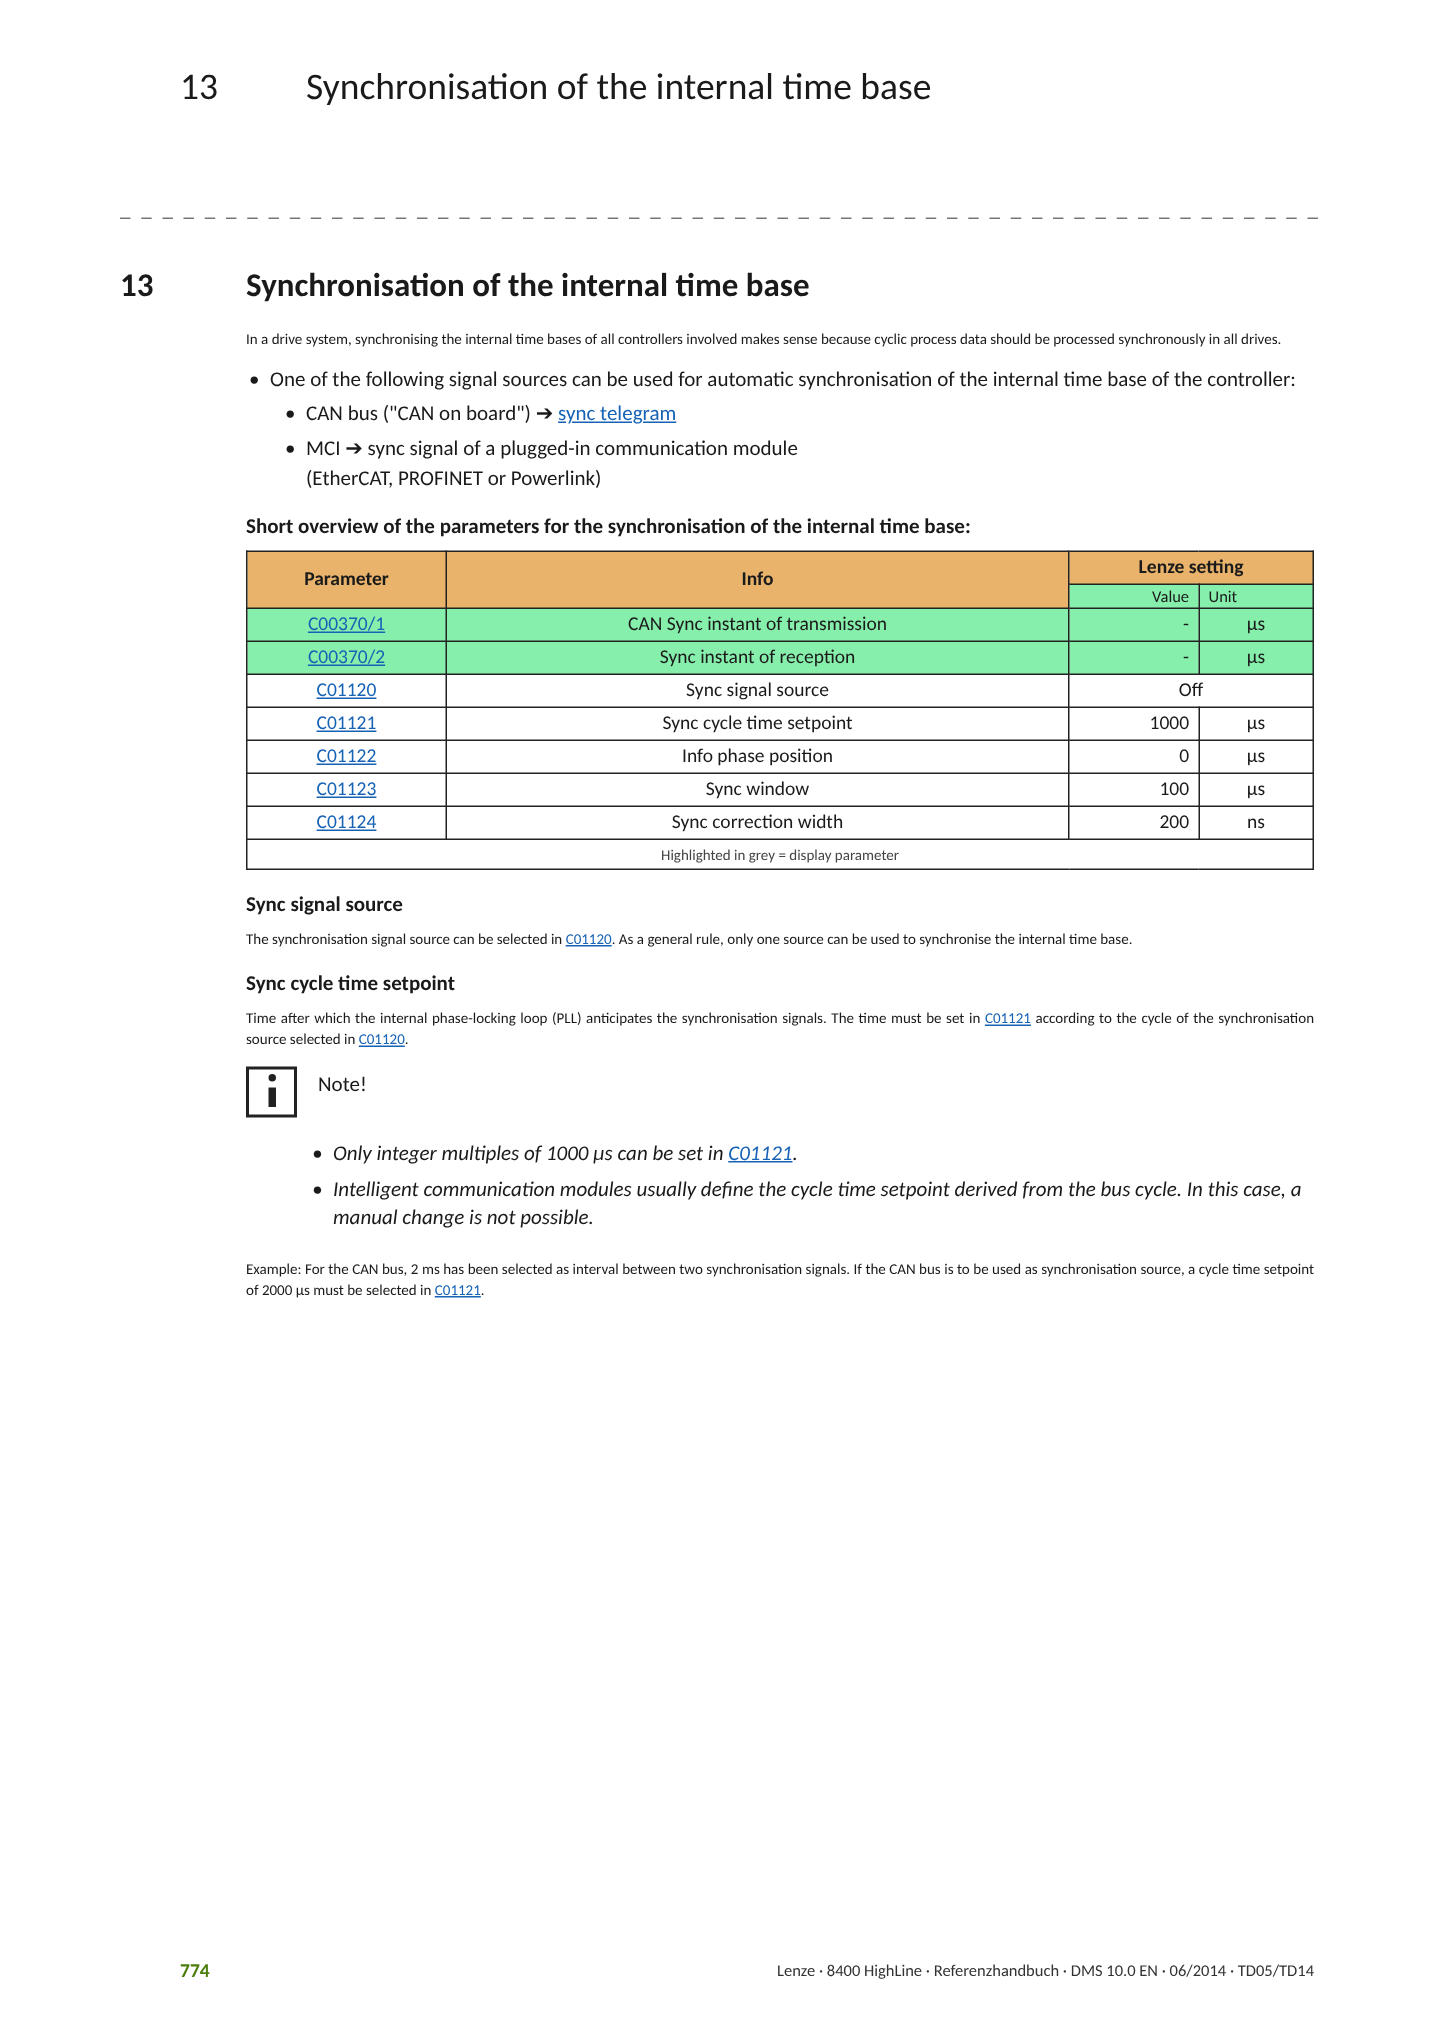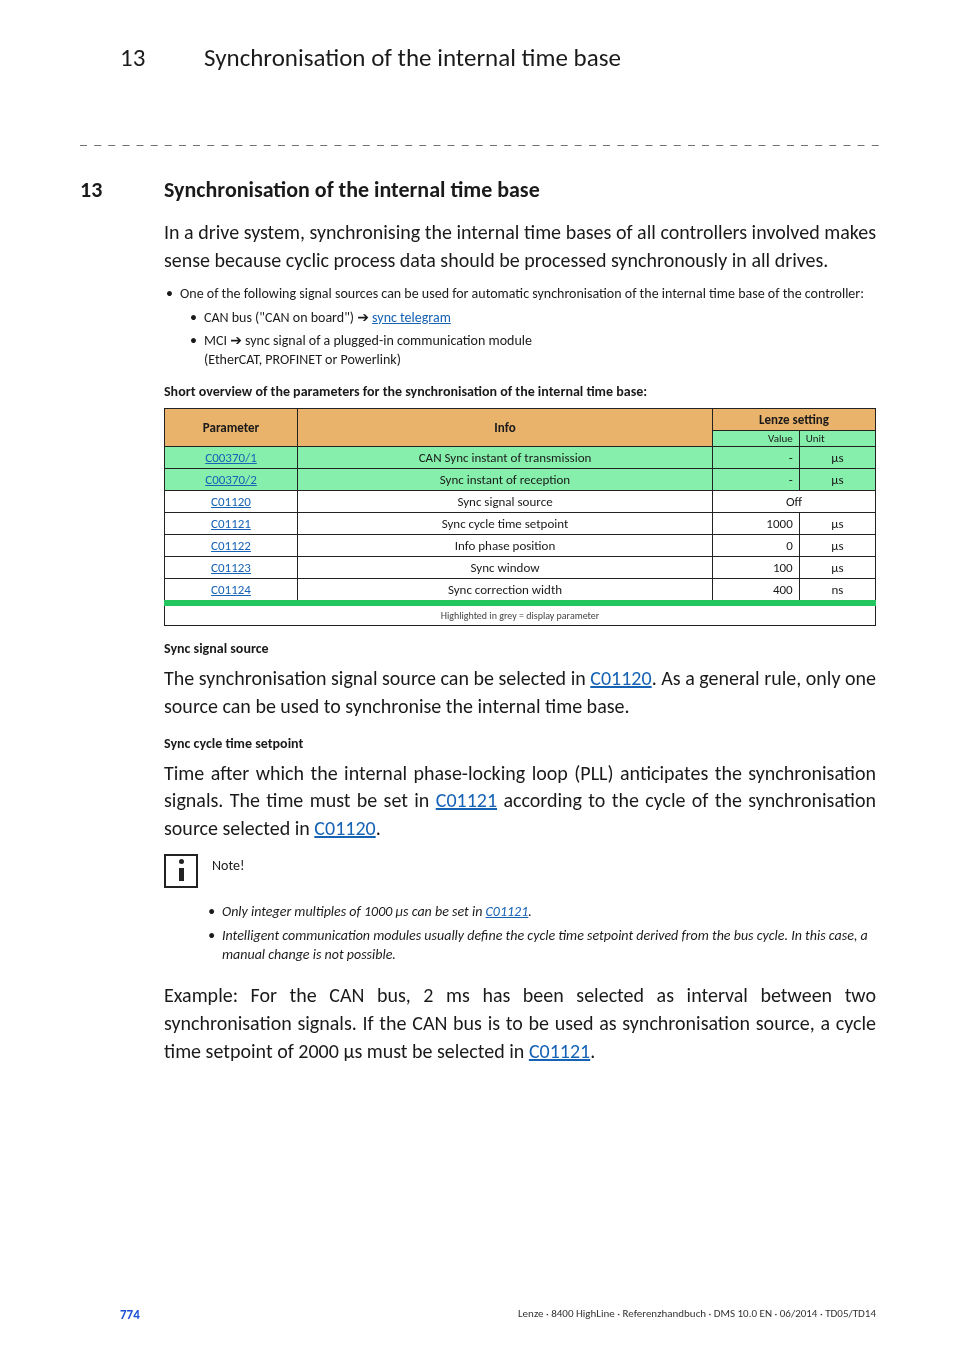--- a/index.html
+++ b/index.html
@@ -54,21 +54,21 @@
     margin-left: -40px;
   }
   .section-head .sec-title {
     font-size: 22px;
     font-weight: 700;
   }
   .body {
     margin-left: 44px;
   }
   .para {
-    font-size: 20px;
+    font-size: 10px;
     line-height: 1.38;
     text-align: justify;
     margin: 0 0 10px 0;
   }
   ul.bullets {
     list-style: none;
     padding: 0;
     margin: 0 0 12px 0;
   }
   ul.bullets > li {
@@ -134,21 +134,21 @@
     font-weight: 400;
     font-size: 11px;
     text-align: left;
     padding: 1px 6px;
   }
   table.param td.val { text-align: right; }
   table.param tr.grey td { background: #86efac; }
   table.param tfoot td {
     font-size: 10px;
     color: #444;
-    border-top: 6px solid #22c55e;
+    border-top: 1px solid #22c55e;
   }
   .note-box {
     display: flex;
     align-items: flex-start;
     margin: 10px 0 14px 0;
   }
   .note-icon {
     width: 30px;
     height: 30px;
     border: 2px solid #222;
@@ -206,21 +206,21 @@
     left: 120px;
     right: 78px;
     display: flex;
     justify-content: space-between;
     font-size: 11px;
     color: #333;
   }
   .footer .pnum {
     font-size: 13px;
     font-weight: 600;
-    color: #1d4ed8;
+    color: #4d7c0f;
   }
 </style>
 </head>
 <body>
 
 <div class="page">
 
   <div class="running-head">
     <div class="rh-num">13</div>
     <div class="rh-title">Synchronisation of the internal time base</div>
@@ -298,21 +298,21 @@
           </tr>
           <tr>
             <td><span class="link">C01123</span></td>
             <td>Sync window</td>
             <td class="val">100</td>
             <td>µs</td>
           </tr>
           <tr>
             <td><span class="link">C01124</span></td>
             <td>Sync correction width</td>
-            <td class="val">400</td>
+            <td class="val">200</td>
             <td>ns</td>
           </tr>
         </tbody>
       <tfoot>
         <tr>
             <td colspan="4">Highlighted in grey = display parameter</td>
           </tr>
       </tfoot>
     </table>
 

